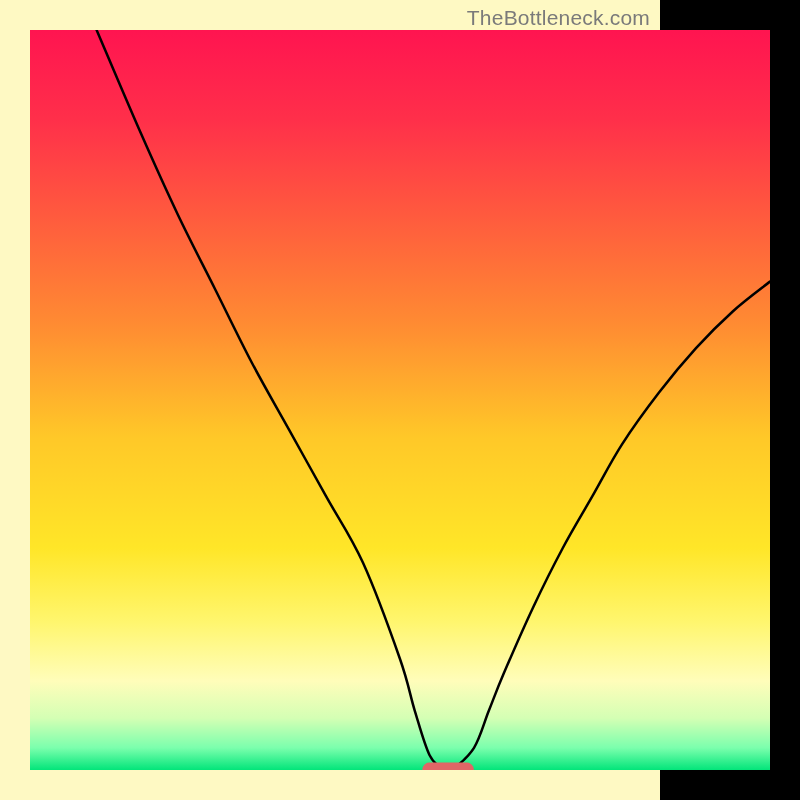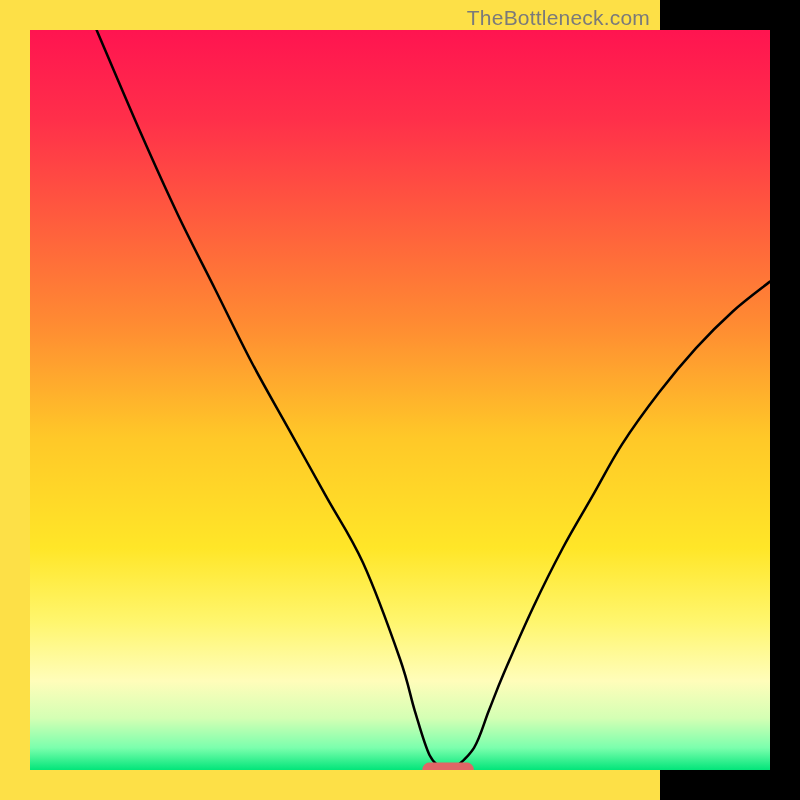--- a/index.html
+++ b/index.html
@@ -7,21 +7,21 @@
     padding: 0;
     width: 800px;
     height: 800px;
     background: #000;
     overflow: hidden;
   }
   .frame {
     position: relative;
     width: 660px;
     height: 800px;
-    background: #fde047;
+    background: #fef9c3;
   }
   .plot-area {
     position: absolute;
     left: 30px;
     top: 30px;
     width: 740px;
     height: 740px;
   }
   .watermark {
     position: absolute;

